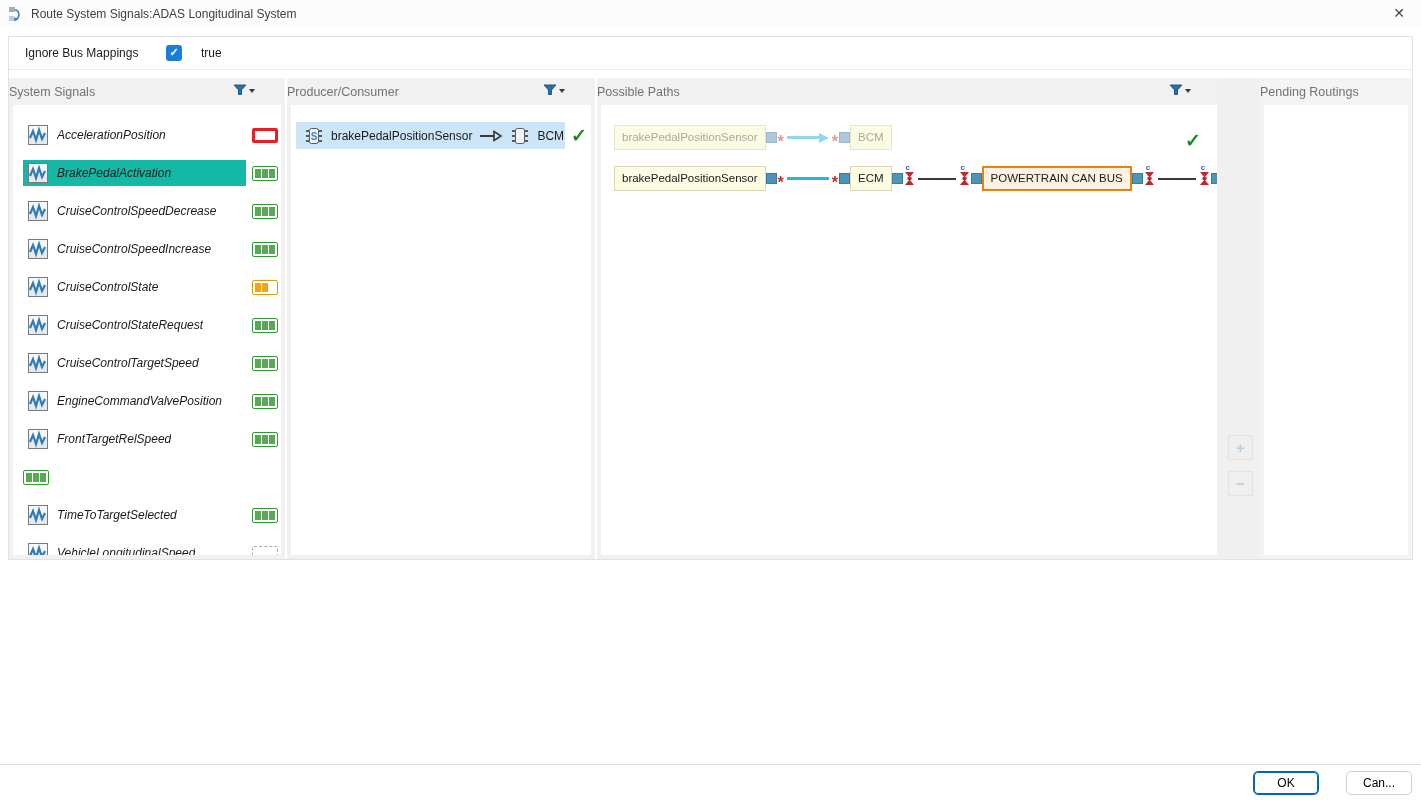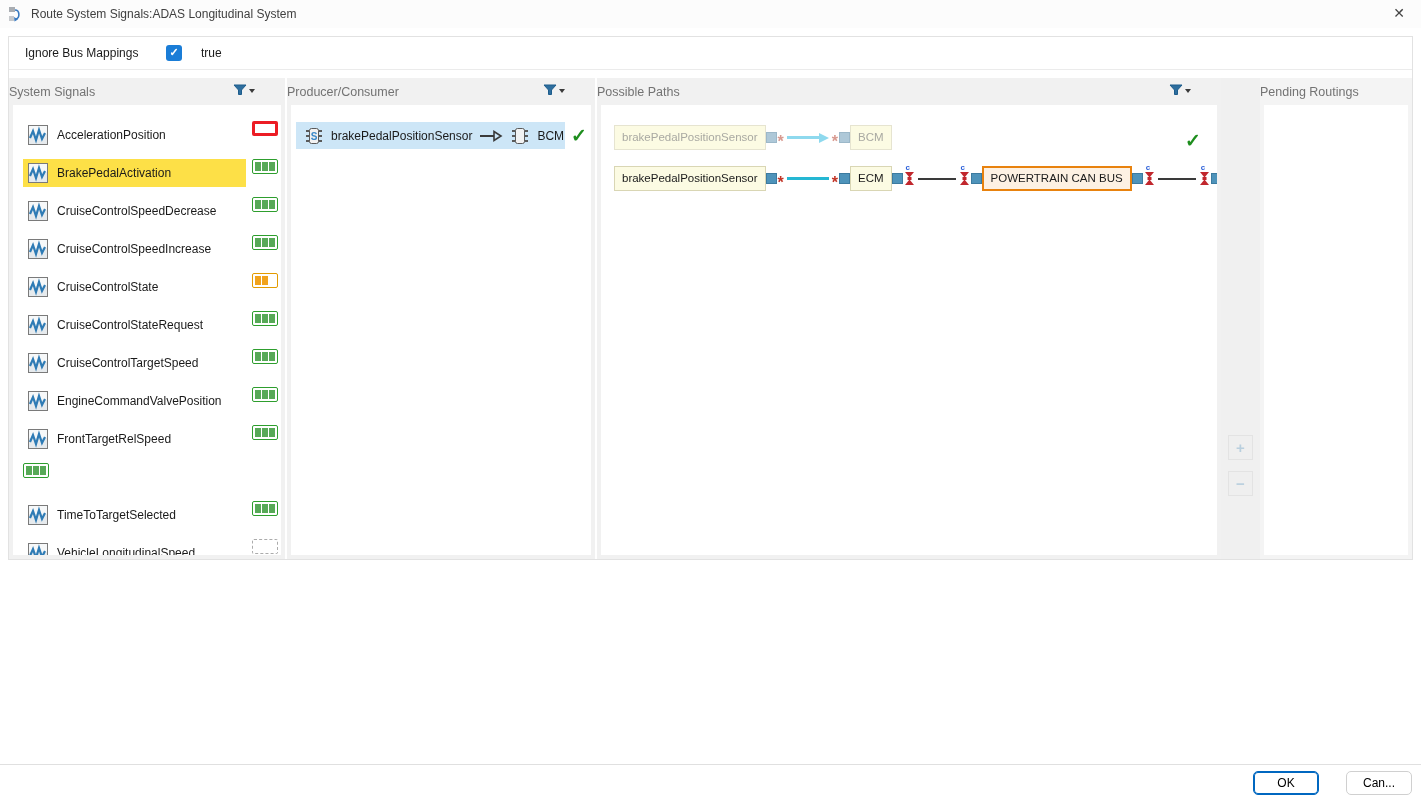--- a/index.html
+++ b/index.html
@@ -36,24 +36,24 @@
   .col-header { height:27px; position:relative; display:flex; align-items:center;
     justify-content:flex-start; font-size:12.5px; color:#737373; flex:none; }
   .filter { position:absolute; right:30px; top:6px; display:flex; align-items:flex-start; }
   .filter .caret { width:0; height:0; border-top:4px solid #3a3a3a;
     border-left:3.5px solid transparent; border-right:3.5px solid transparent;
     margin-left:2px; margin-top:5px; }
   .col-list { flex:1; margin:0 4px 4px 4px; background:#fff; position:relative; overflow:hidden; }
 
   
   .sig-list { padding-top:16px; }
-  .sig-row { display:flex; height:28px; margin:0 3px 10px 10px; }
+  .sig-row { display:flex; align-items:center; height:28px; margin:0 3px 10px 10px;font-style:italic; }
   .sig-main { display:flex; align-items:center; gap:9px; flex:1; min-width:0;
     padding:3px 8px 3px 5px; margin-right:6px; }
-  .sig-row.selected .sig-main { background:#fde047; }
+  .sig-row.selected .sig-main { background:#14b8a6; }
   .sig-icon { width:20px; height:20px; flex:none; }
   .sig-label { white-space:nowrap; overflow:hidden; }
 
   .battery { width:26px; height:15px; border:1px solid #2e9e2e; border-radius:2px;
     background:#fff; display:flex; gap:1px; padding:2px; flex:none; }
   .battery i { flex:1; }
   .st-green-full { border-color:#2e9e2e; } .st-green-full i { background:#57a957; }
   .st-orange-partial { border-color:#e39b00; } .st-orange-partial i { background:#f1a31c; }
   .st-orange-partial i:last-child { background:transparent; }
   .st-red-empty { border:3px solid #ec1c24; } .st-red-empty i { background:transparent; }

